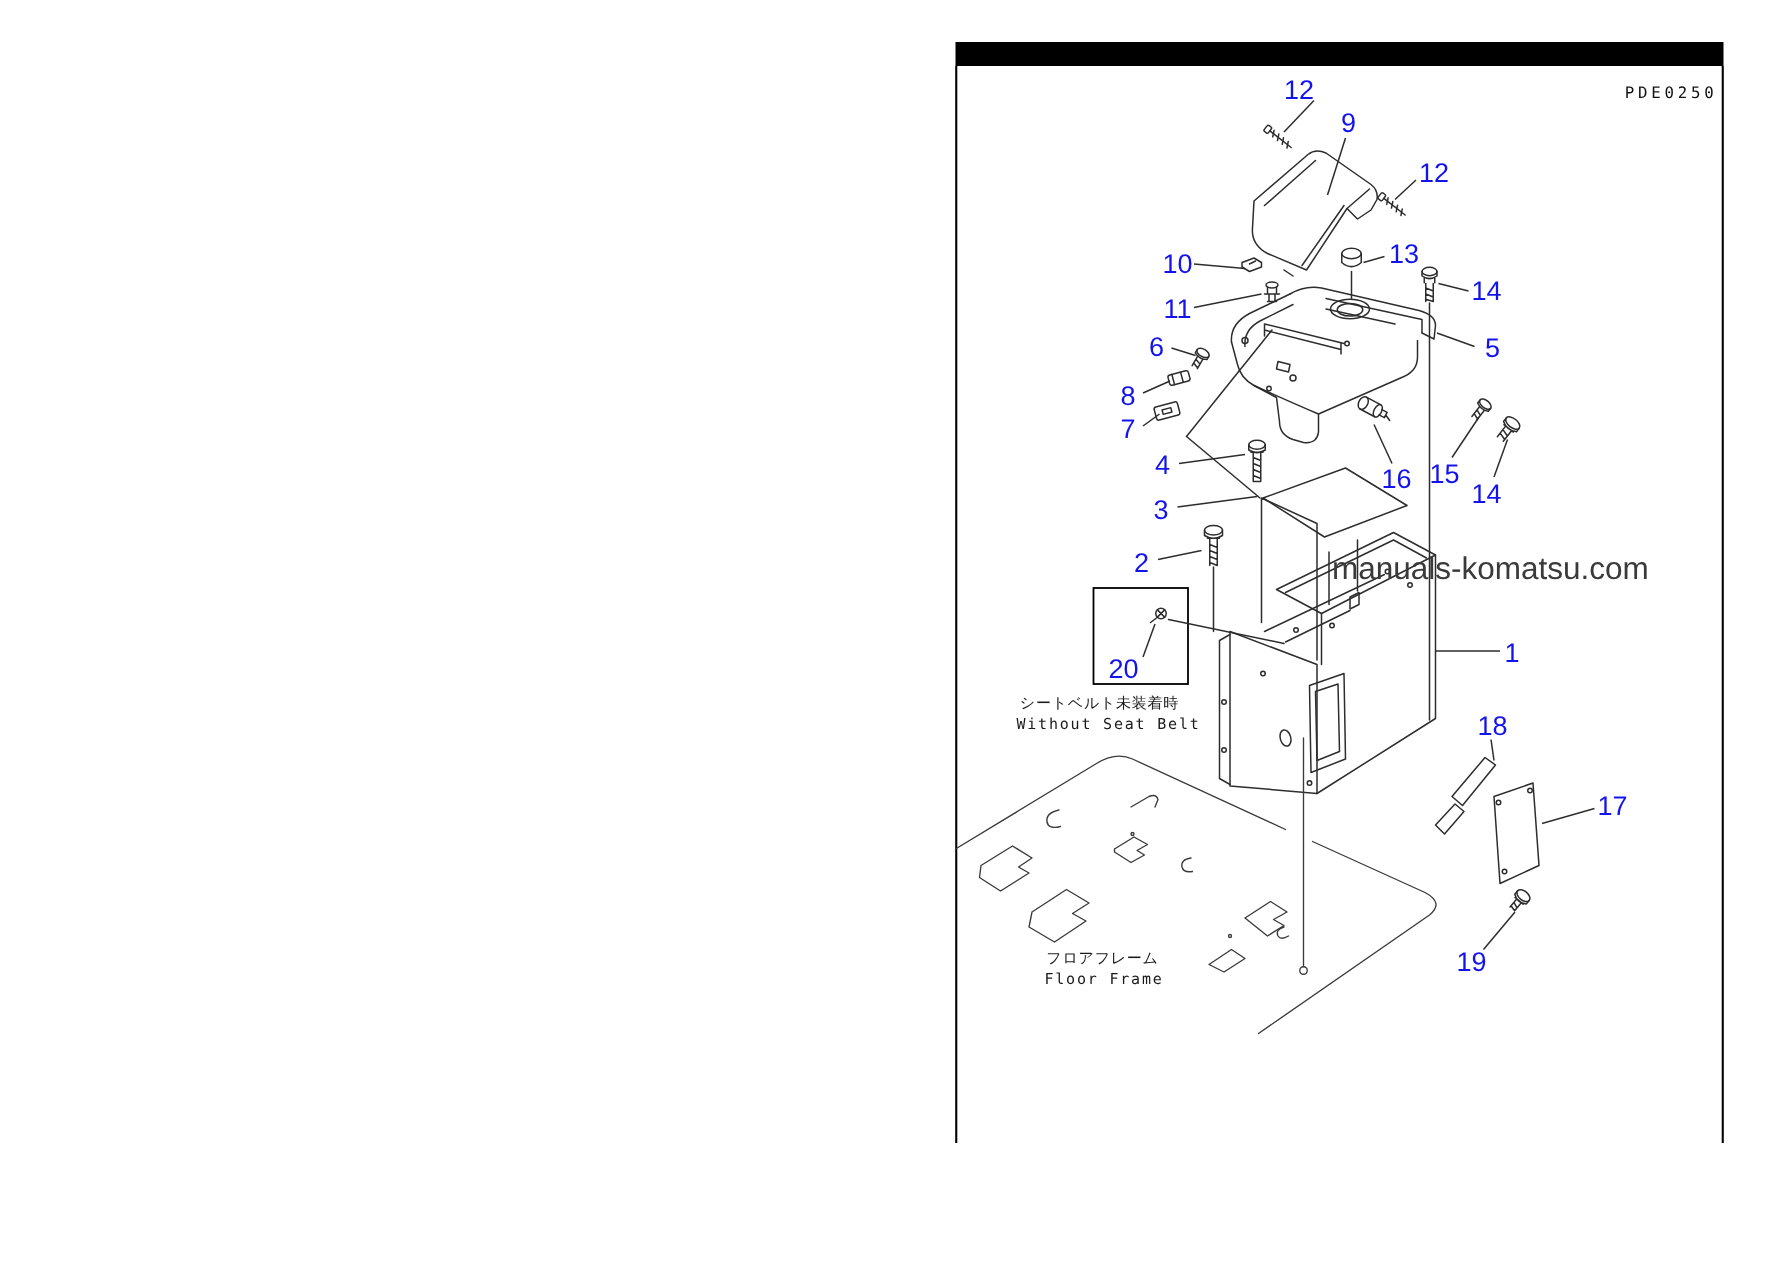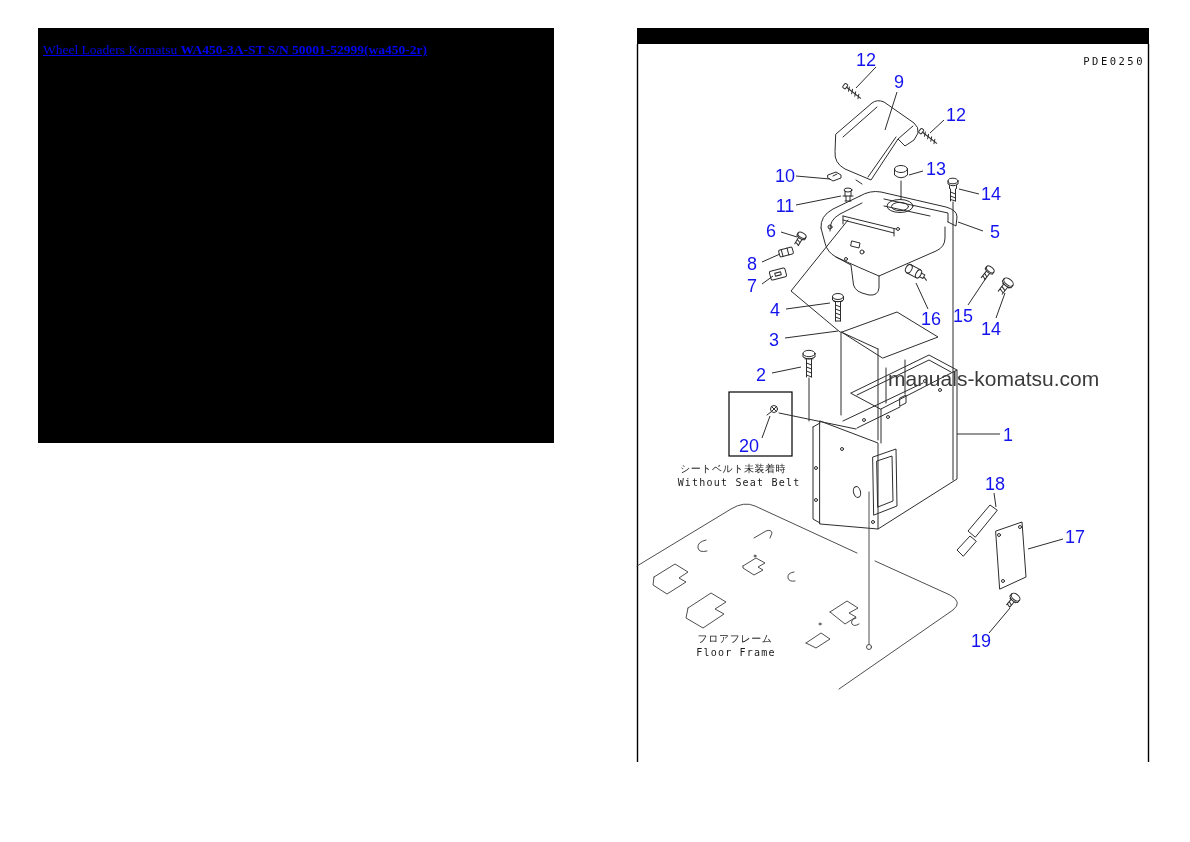--- a/index.html
+++ b/index.html
@@ -19,25 +19,20 @@
   .caption-jp{font-family:"DejaVu Sans",sans-serif;font-size:10px;letter-spacing:0.5px;fill:#1a1a1a;text-anchor:middle;}
   .caption-en{font-family:"DejaVu Sans Mono","Liberation Mono",monospace;font-size:10px;
               letter-spacing:1.2px;fill:#1a1a1a;text-anchor:middle;}
   .callout{font-family:"Liberation Sans",sans-serif;font-size:18px;text-anchor:middle;}
 </style>
 </head>
 <body>
 
 <div class="page">
 
-  <div class="left-black">
-    <a class="model-link" href="#" style="color: rgb(0, 0, 238);">
-      <span>Wheel Loaders Komatsu </span><span class="model">WA450-3A-ST S/N 50001-52999(wa450-2r)</span>
-    </a>
-  </div>
 
   <svg width="1190" height="842" viewBox="0 0 1190 842" style="position:absolute;left:0;top:0;">
 
     <g>
       <rect x="637" y="28" width="512" height="16" fill="#000"></rect>
       <line class="frame-line" x1="637.5" y1="44" x2="637.5" y2="762"></line>
       <line class="frame-line" x1="1148.5" y1="44" x2="1148.5" y2="762"></line>
     </g>
     <text class="code-text" x="1145" y="65" text-anchor="end">PDE0250</text>
 

